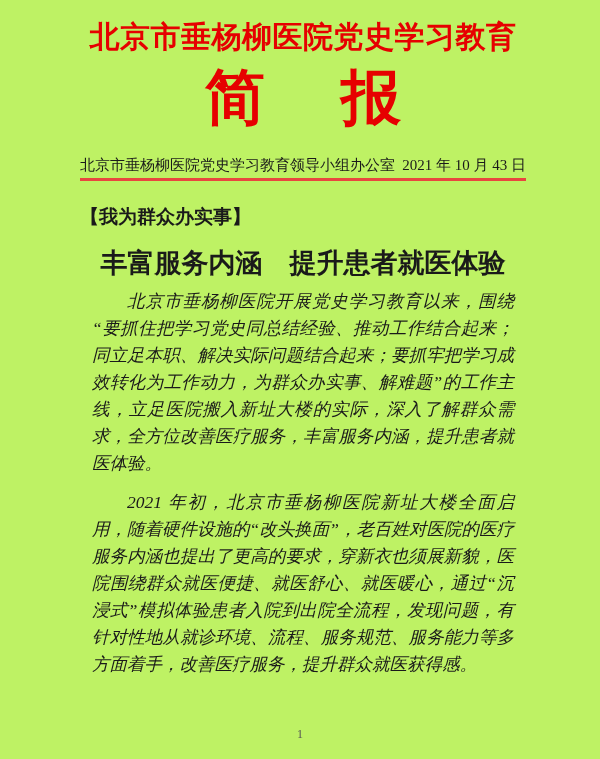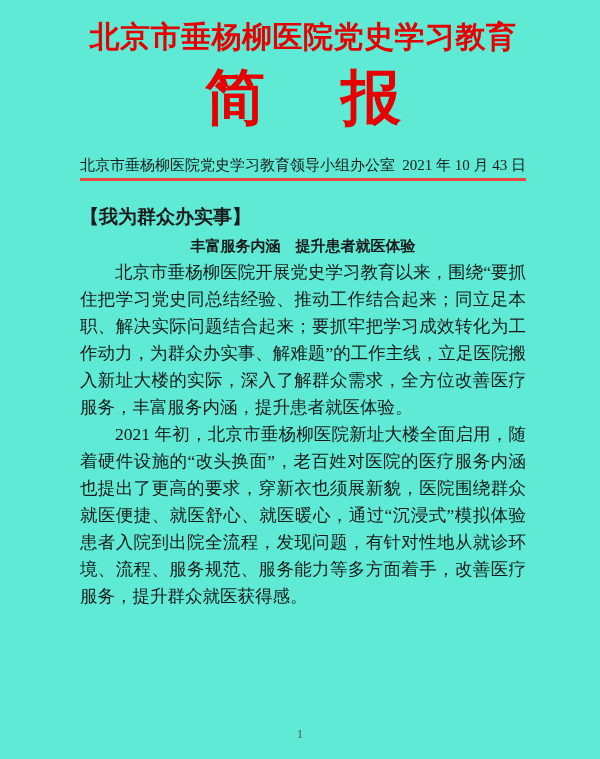--- a/index.html
+++ b/index.html
@@ -4,21 +4,21 @@
 <style>
   :root{
     --accent:#e60000;
     --rule:#e8463f;
     --ink:#1a1a1a;
   }
   html,body{margin:0;padding:0;background:#fff;}
   .page{
     position:relative;
     width:600px;height:759px;
-    background:#5eead4;
+    background:#bef264;
     overflow:hidden;
     font-family:"Liberation Serif","DejaVu Serif",serif;
     color:var(--ink);
   }
   .content{
     margin:0 74px 0 80px; 
   }
   .org-title{
     padding-top:20px;
     text-align:center;
@@ -59,32 +59,33 @@
     height:2.5px;
     background:var(--rule);
   }
   .tag{
     margin-top:24px;
     font-size:19px;
     line-height:24px;
     font-weight:bold;
   }
   .art-title{
-    margin-top:4px;
+    margin-top:21px;
     text-align:center;
-    font-size:15px;
+    font-size:27px;
     line-height:26px;
     font-weight:bold;
   }
   .body-p{
-    margin:0;
+    margin:12px;
     font-size:17.5px;
     line-height:27px;
     text-indent:2em;
     text-align:justify;
+    font-style:italic;
   }
   .subhead{
     margin:0;
     font-size:17.5px;
     line-height:27px;
     font-weight:bold;
   }
   .pagenum{
     position:absolute;
     left:0;right:0;

